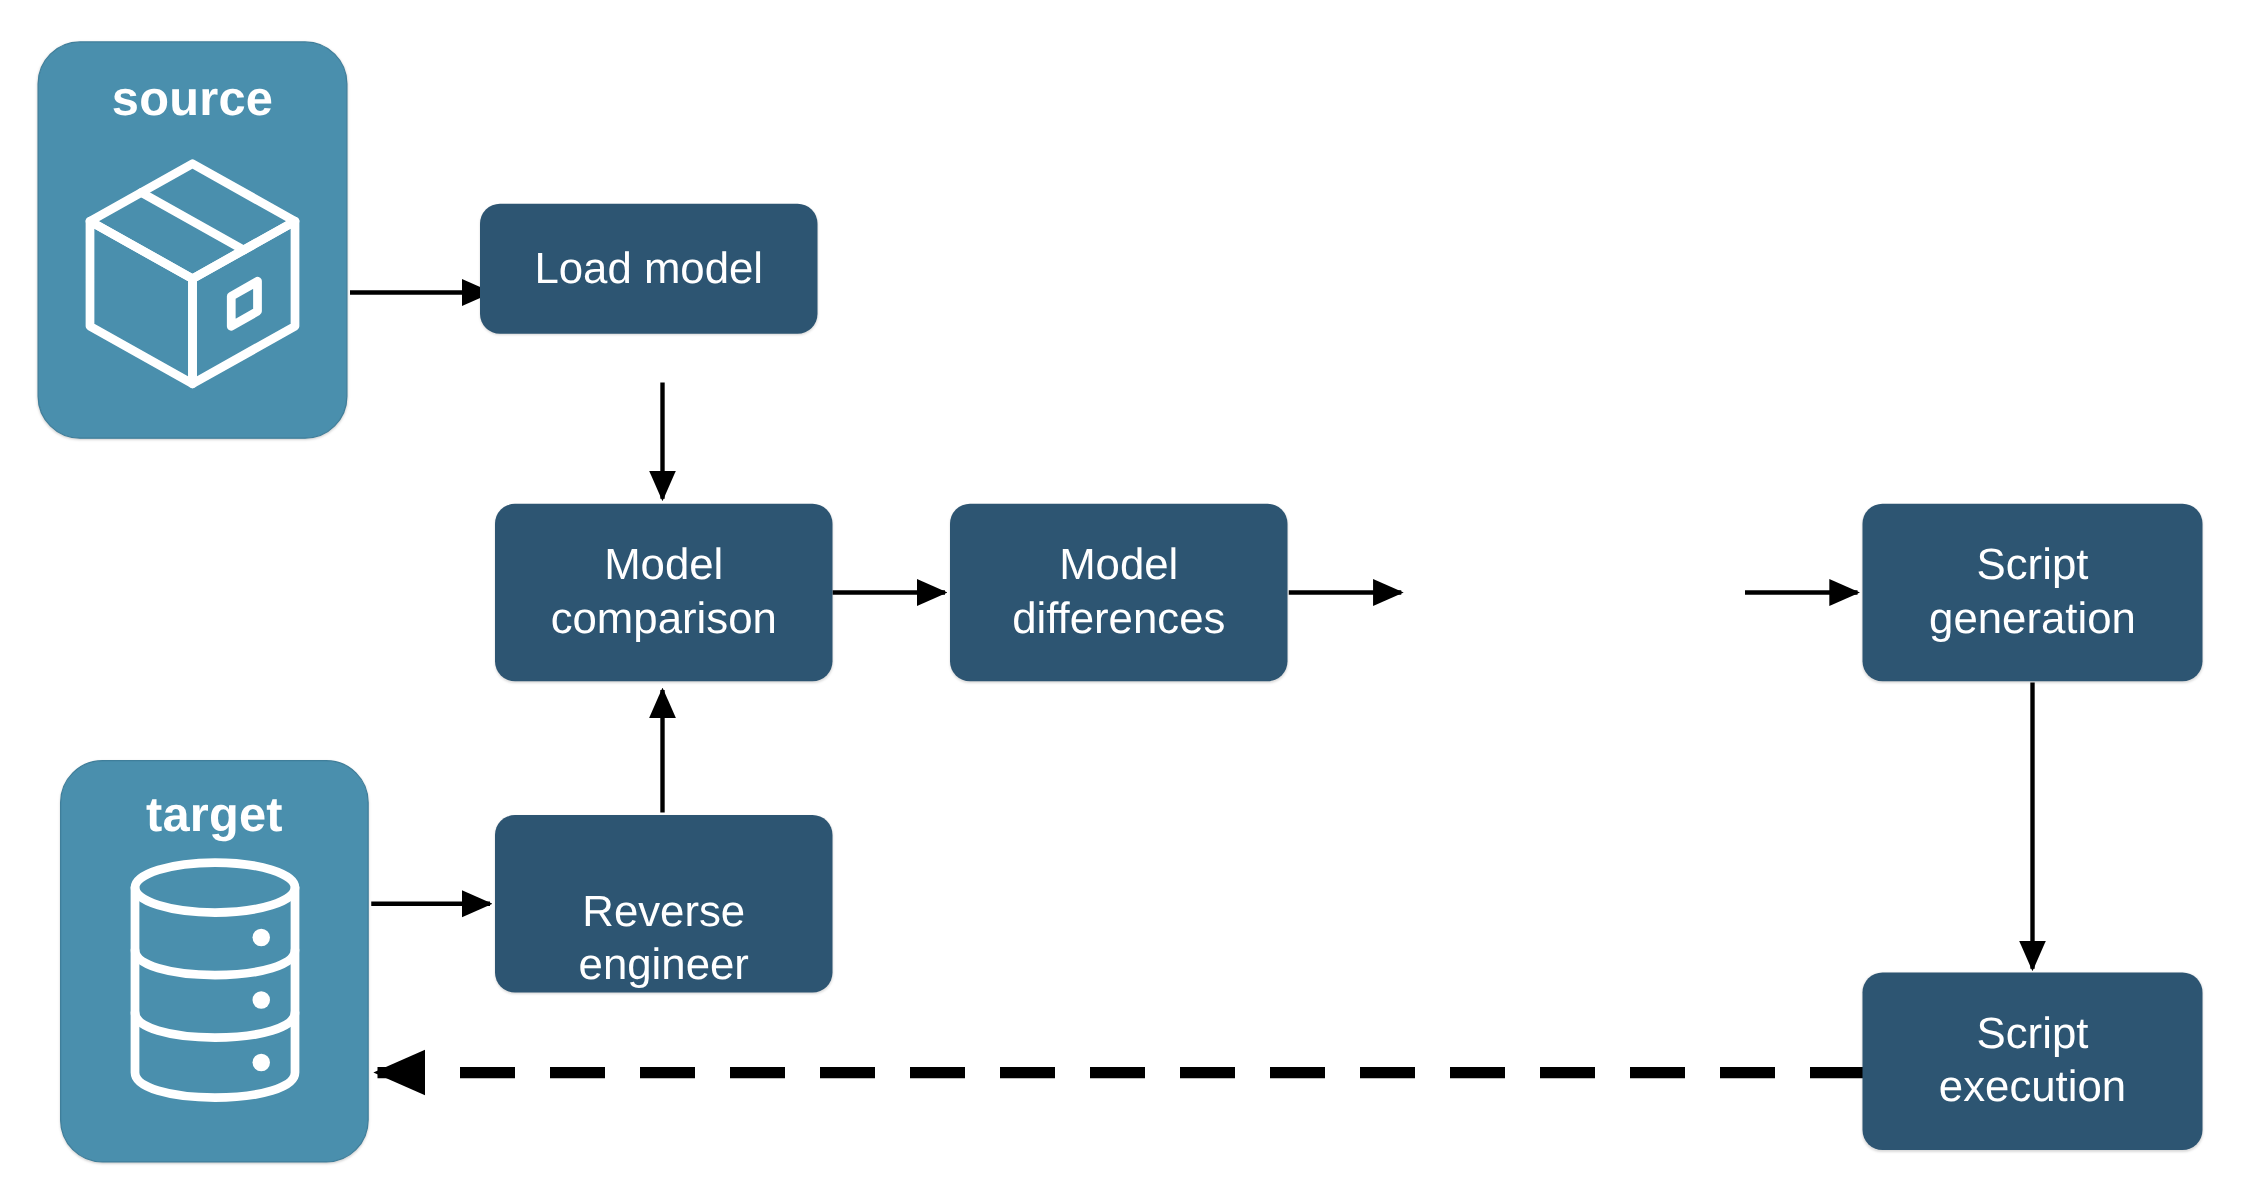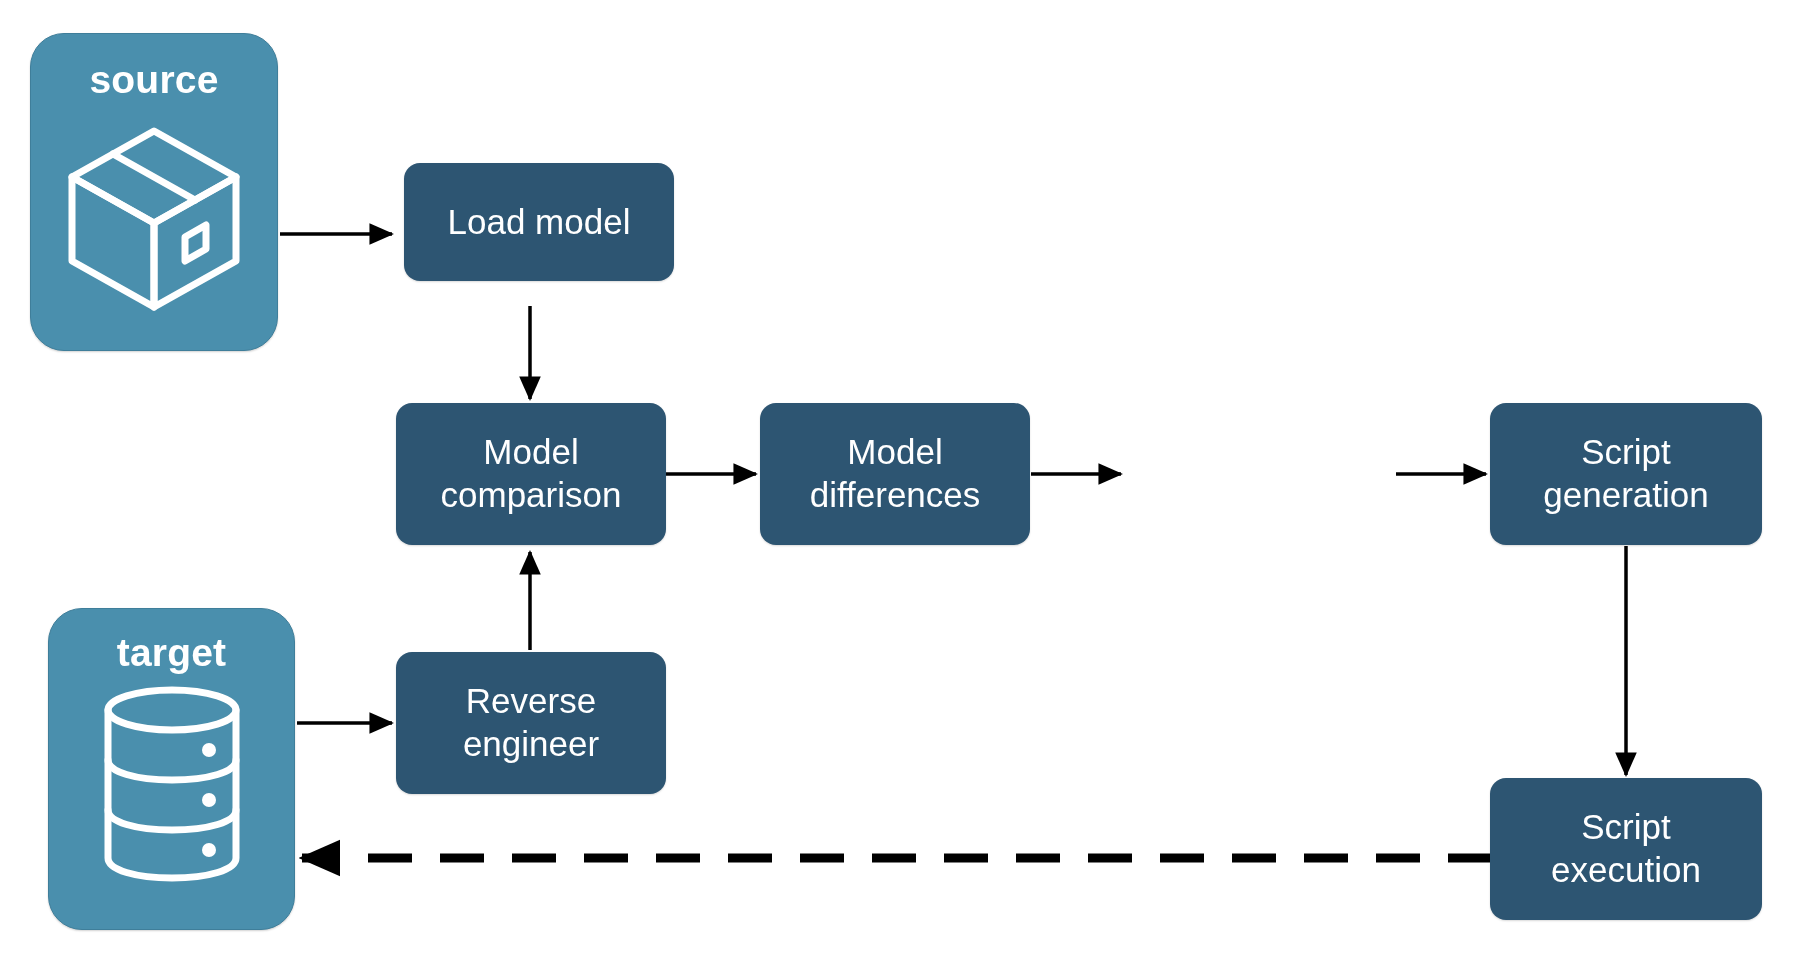--- a/index.html
+++ b/index.html
@@ -138,21 +138,21 @@
         </g>
         <g fill="#ffffff">
           <circle cx="117" cy="66" r="7"></circle>
           <circle cx="117" cy="116" r="7"></circle>
           <circle cx="117" cy="166" r="7"></circle>
         </g>
       </svg>
     </span>
   </div>
 
-  <div class="process-node" style="left:404px; top:163px; width:270px; height:118px;">
+  <div class="process-node" style="left:384px; top:163px; width:270px; height:104px;">
     <span class="process-label">Load model</span>
   </div>
 
   <div class="process-node" style="left:396px; top:403px; width:270px; height:142px;">
     <span class="process-label">Model
 comparison</span>
   </div>
 
   <div class="process-node" style="left:760px; top:403px; width:270px; height:142px;">
     <span class="process-label">Model
@@ -163,18 +163,18 @@
   <div class="process-node" style="left:1490px; top:403px; width:272px; height:142px;">
     <span class="process-label">Script
 generation</span>
   </div>
 
   <div class="process-node" style="left:1490px; top:778px; width:272px; height:142px;">
     <span class="process-label">Script
 execution</span>
   </div>
 
-  <div class="process-node" style="left:396px; top:652px; width:270px; height:142px;">
+  <div class="process-node" style="left:396px; top:652px; width:270px; height:142px;align-items:flex-end;">
     <span class="process-label">Reverse
 engineer</span>
   </div>
 
 </div>
 
 </body></html>

